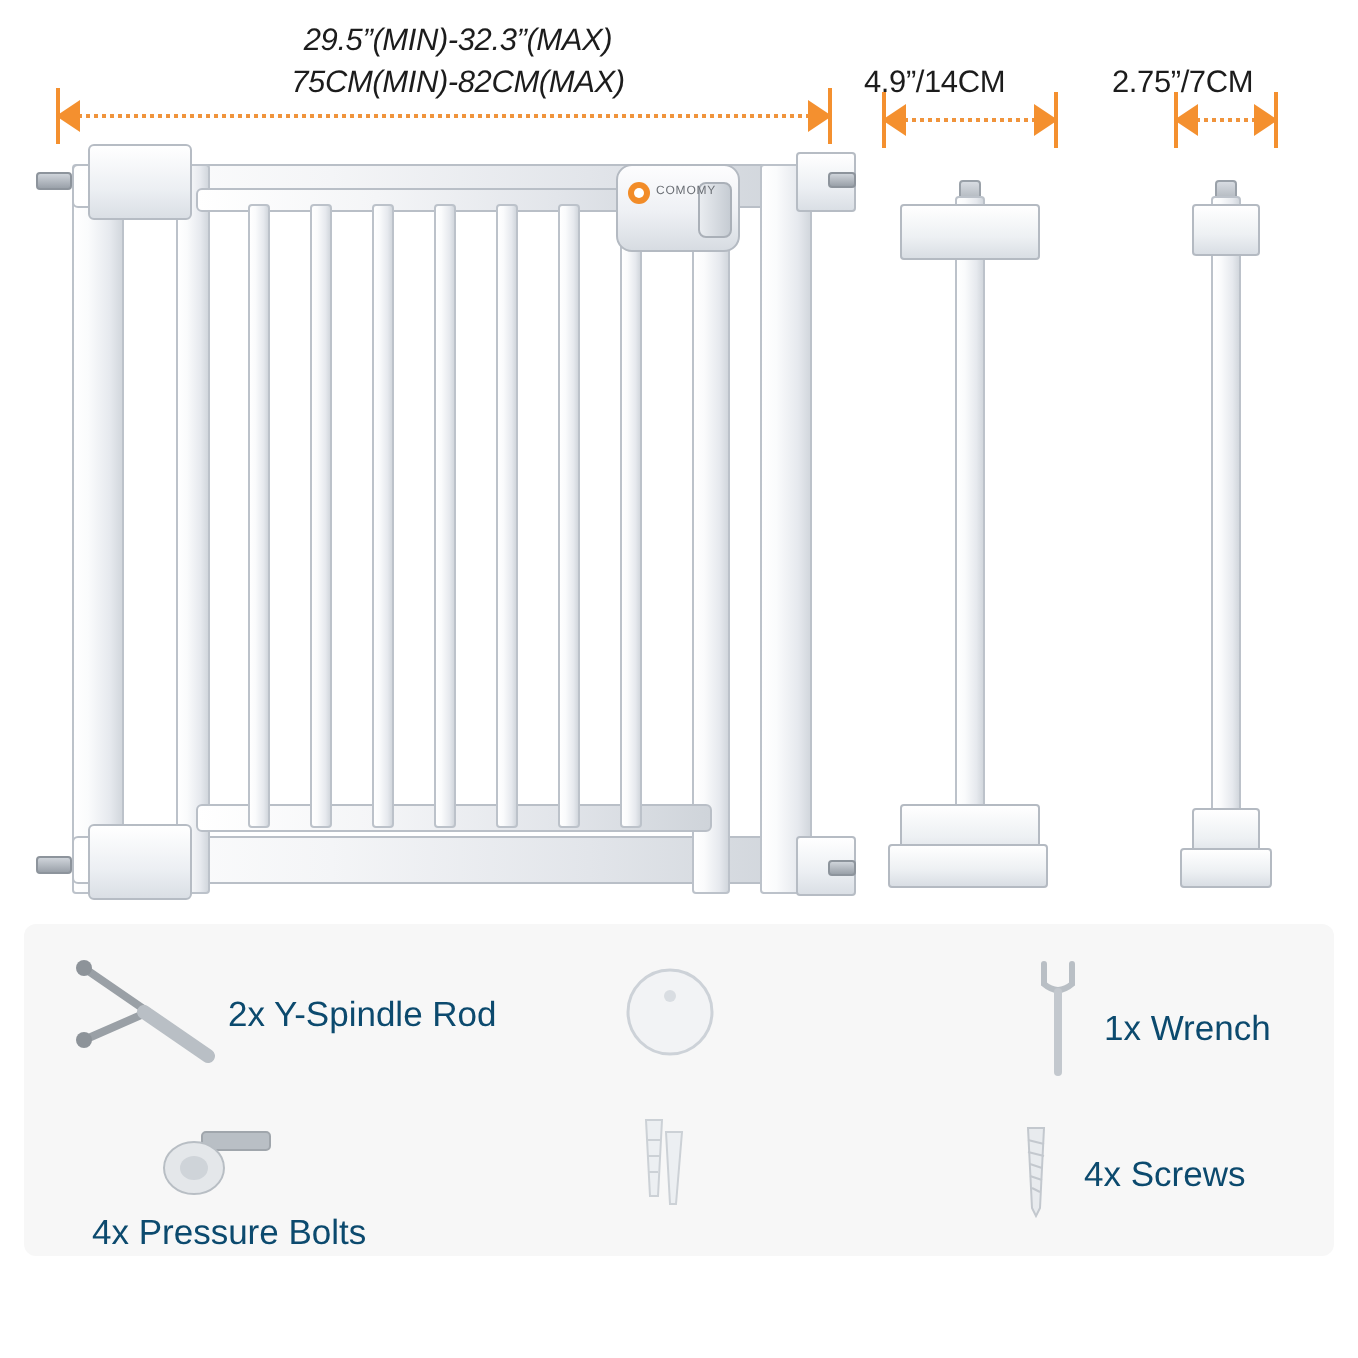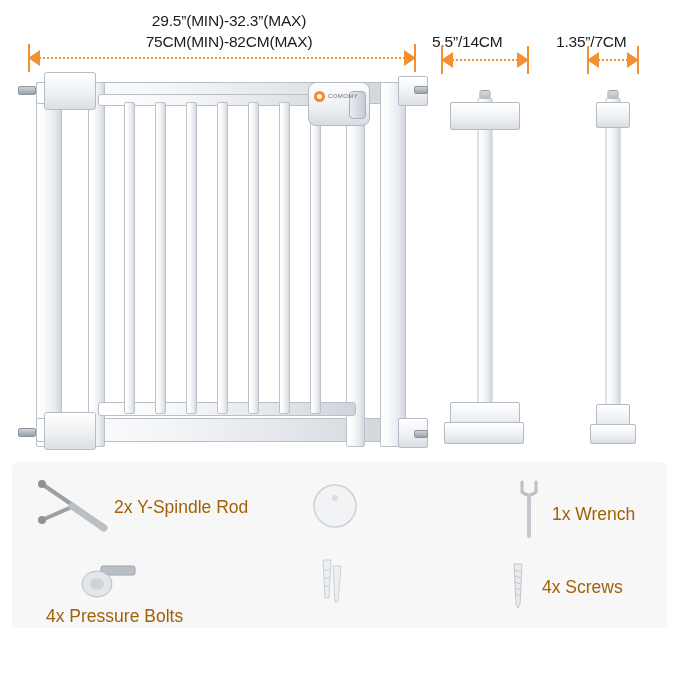--- a/index.html
+++ b/index.html
@@ -18,20 +18,21 @@
     position:absolute;
     font-size:15.5px;
     letter-spacing:-0.2px;
     white-space:nowrap;
     color:#1c1c1c;
   }
   .gate-dim{
     left:0;right:0;
     text-align:center;
     width:430px;
+    font-style:italic;
   }
 
   
   .arrowbar{position:absolute;height:16px;}
   .arrowbar .dash{
     position:absolute;left:8px;right:8px;top:7px;height:0;
     border-top:2px dotted #F0943C;
   }
   .arrowbar .tri{
     position:absolute;top:0;width:0;height:0;
@@ -155,21 +156,21 @@
     border:1px solid #b4bac2;box-sizing:border-box;border-radius:2px;
   }
 
   
   .acc-panel{
     position:absolute;left:12px;top:462px;width:655px;height:166px;
     background:#f7f7f7;border-radius:6px;
   }
   .acc-row{position:absolute;display:flex;align-items:center;}
   .acc-label{
-    font-size:17.5px;color:#a16207;white-space:nowrap;line-height:1.15;
+    font-size:17.5px;color:#0c4a6e;white-space:nowrap;line-height:1.15;
   }
   .acc-art{position:relative;flex:0 0 auto;}
 
   
   .footer{
     position:absolute;left:12px;top:641px;width:655px;height:30px;
     background:#5bbfb0;border-radius:4px;
     display:flex;align-items:center;justify-content:center;
   }
   .footer span{
@@ -187,30 +188,30 @@
   <div class="dim-label gate-dim" style="left:14px;top:33px;">75CM(MIN)-82CM(MAX)</div>
 
   <div class="arrowbar" style="left:28px;top:50px;width:388px;">
     <div class="cap l"></div>
     <div class="cap r"></div>
     <div class="dash"></div>
     <div class="tri l"></div>
     <div class="tri r"></div>
   </div>
 
-  <div class="dim-label" style="left:432px;top:33px;">5.5”/14CM</div>
+  <div class="dim-label" style="left:432px;top:33px;">4.9”/14CM</div>
   <div class="arrowbar" style="left:441px;top:52px;width:88px;">
     <div class="cap l"></div>
     <div class="cap r"></div>
     <div class="dash"></div>
     <div class="tri l"></div>
     <div class="tri r"></div>
   </div>
 
-  <div class="dim-label" style="left:556px;top:33px;">1.35”/7CM</div>
+  <div class="dim-label" style="left:556px;top:33px;">2.75”/7CM</div>
   <div class="arrowbar" style="left:587px;top:52px;width:52px;">
     <div class="cap l"></div>
     <div class="cap r"></div>
     <div class="dash"></div>
     <div class="tri l"></div>
     <div class="tri r"></div>
   </div>
 
   <div class="gate">
     <div class="metal-v frame-left"></div>

